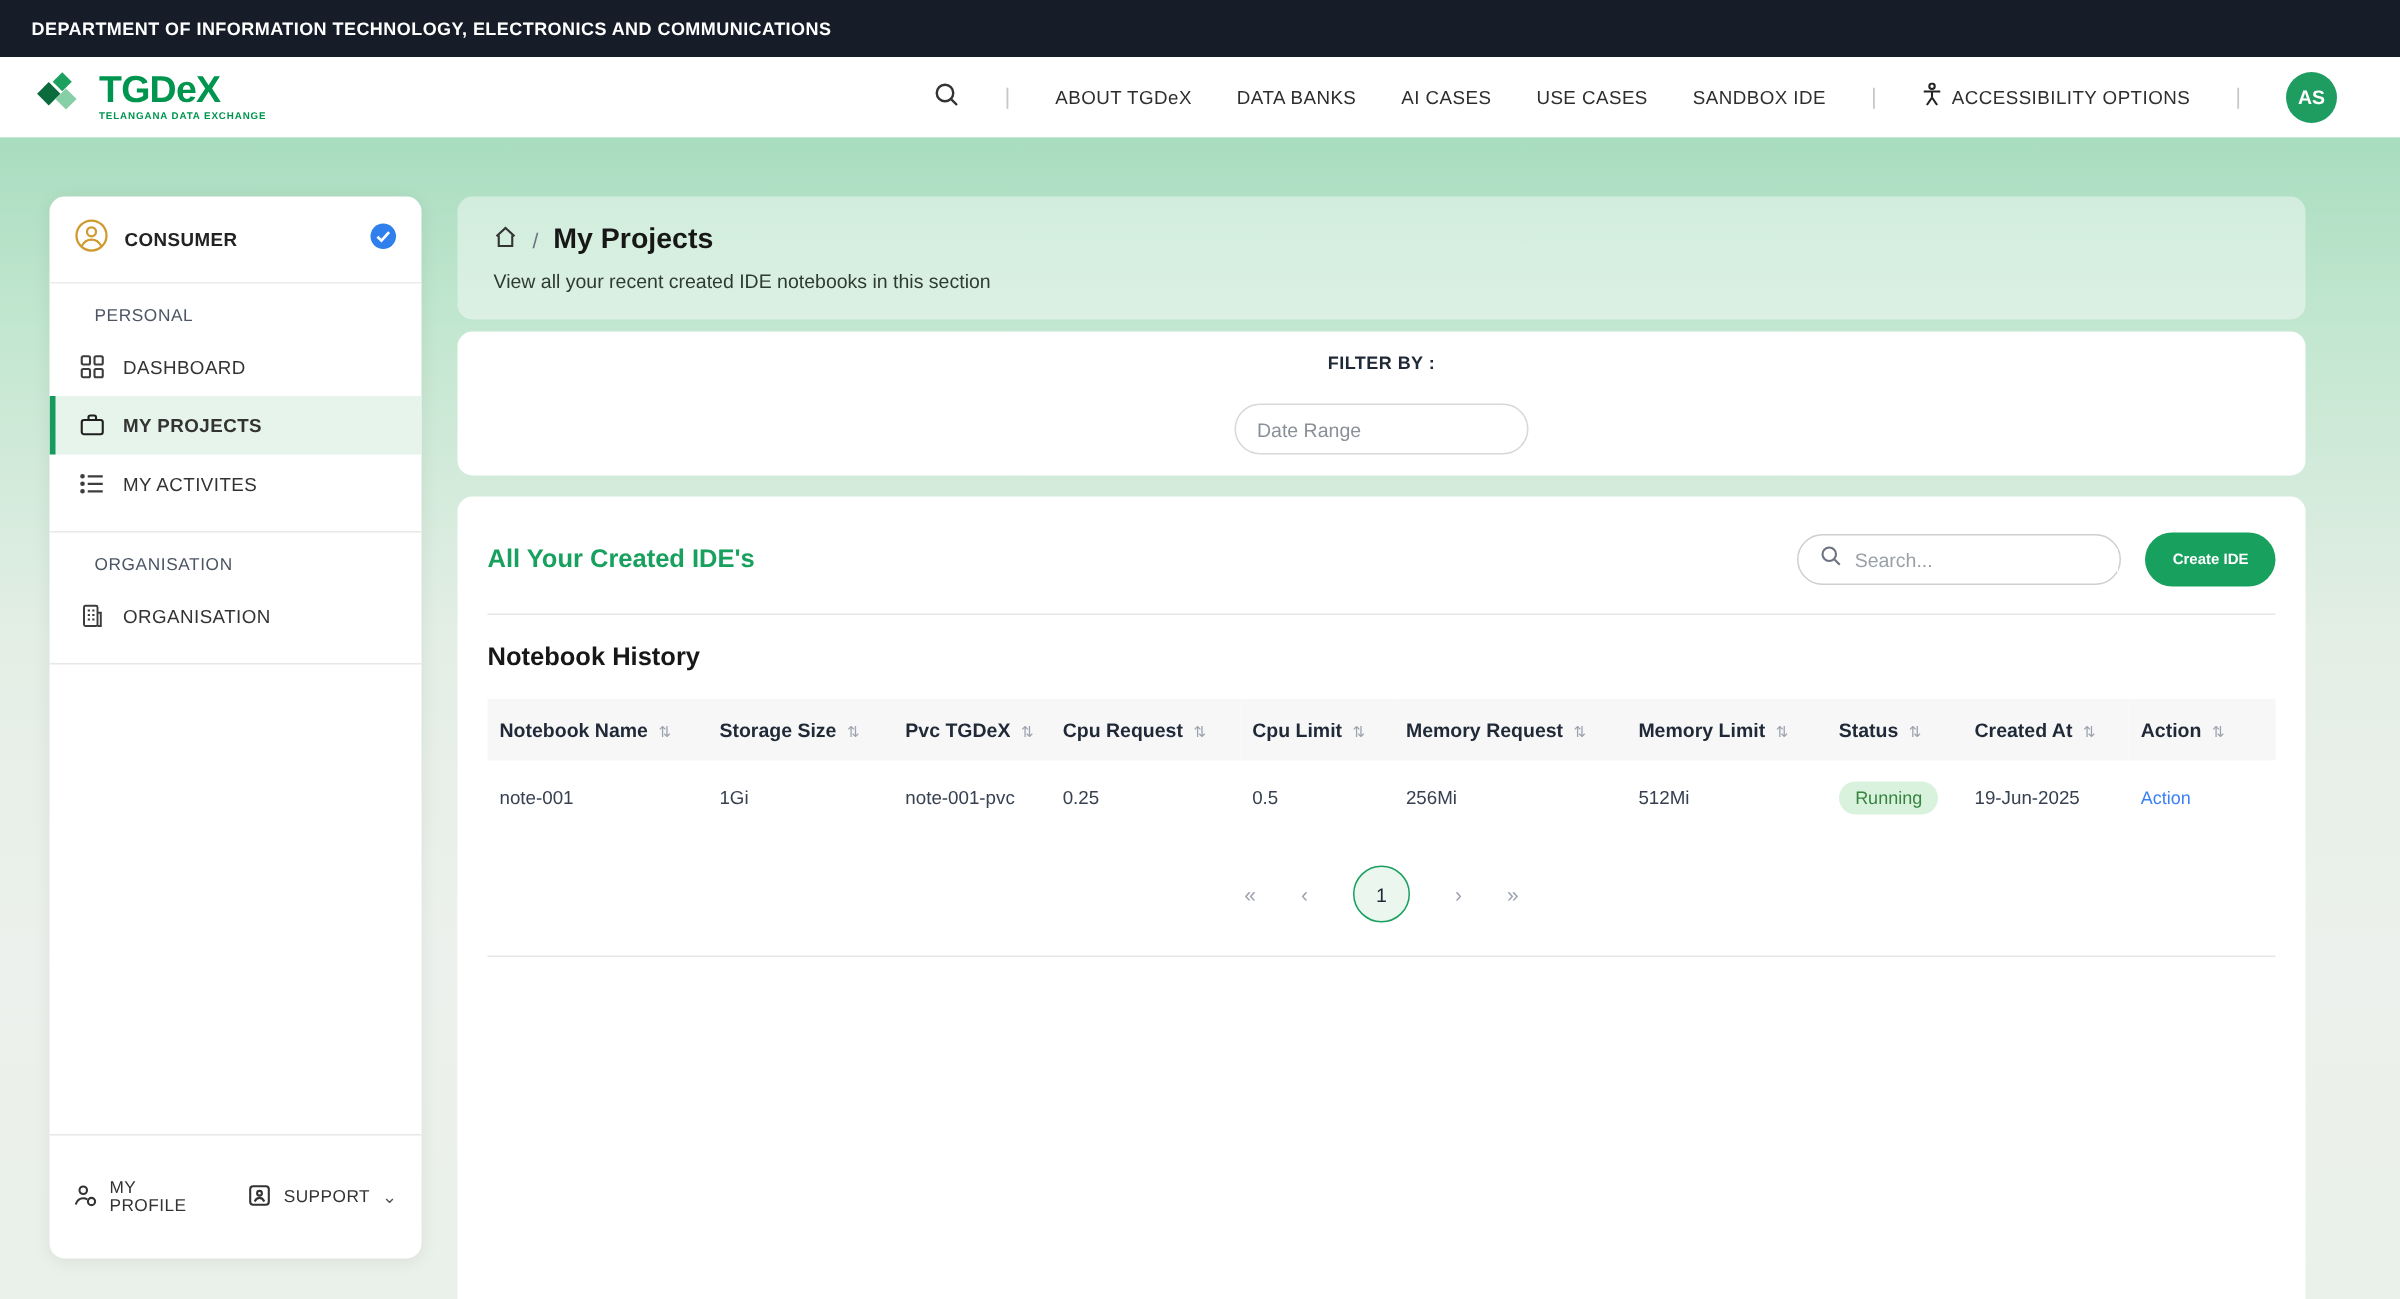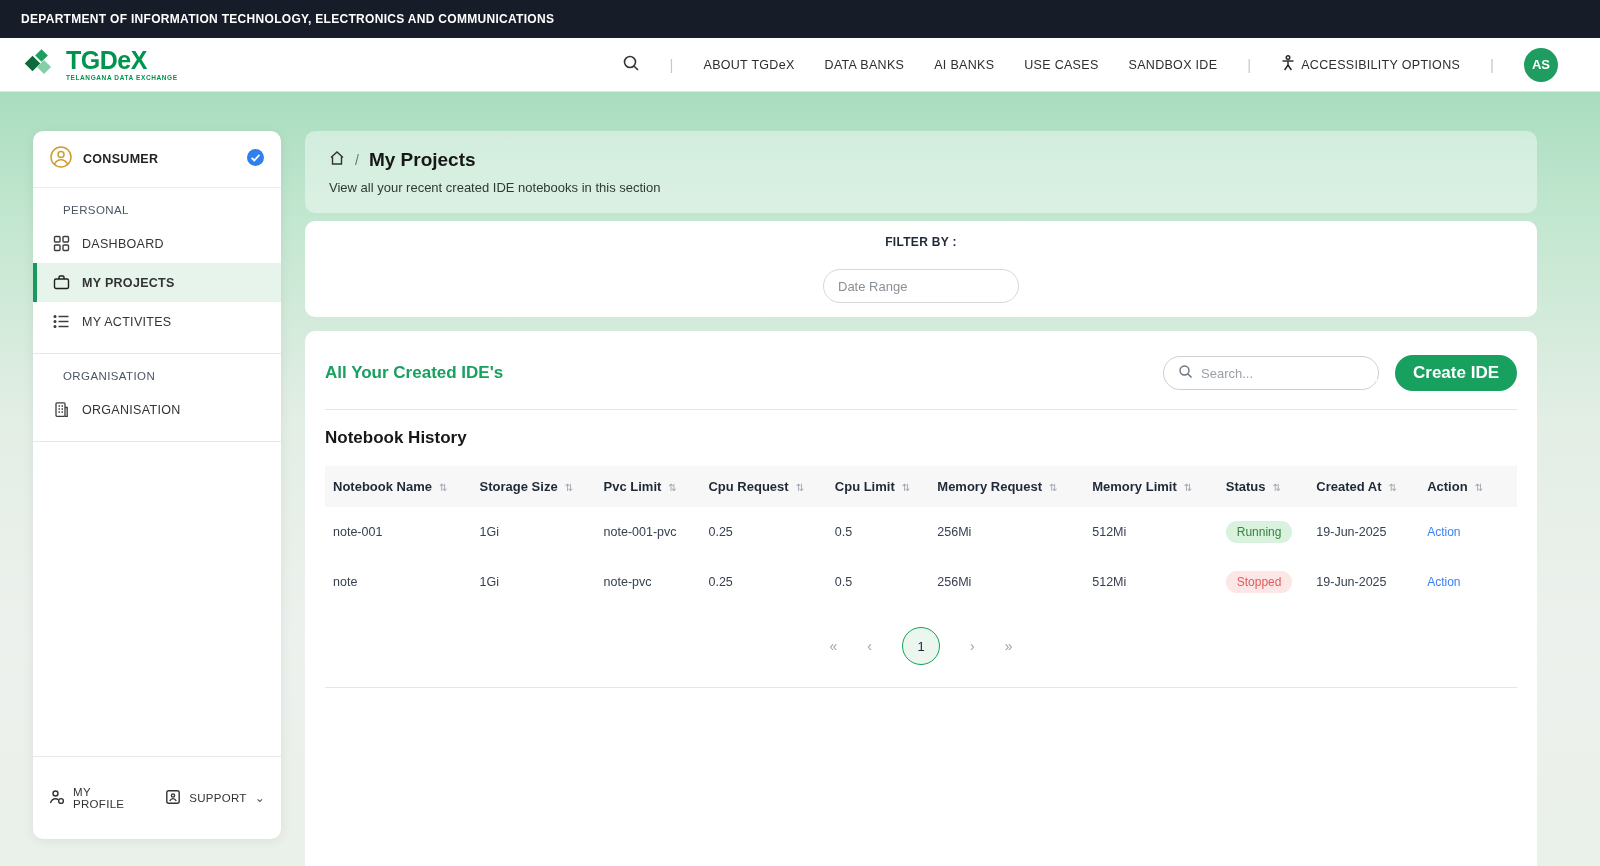--- a/index.html
+++ b/index.html
@@ -48,21 +48,21 @@
   .filter-label { font-size:12px; font-weight:700; color:#1f2937; letter-spacing:.3px; }
   .date-input { width:196px; height:34px; border:1px solid #d8d8d8; border-radius:17px; padding:0 14px; font-size:13px; color:#333; outline:none; font-family:"Liberation Sans",sans-serif; }
   .date-input::placeholder { color:#8a9097; }
   .ide-card { background:#fff; border-radius:10px 10px 0 0; margin-top:14px; padding:24px 20px; min-height:548px; }
   .ide-head { display:flex; align-items:center; }
   .ide-title { font-size:17px; font-weight:700; color:#17a05e; }
   .ide-actions { margin-left:auto; display:flex; align-items:center; gap:16px; }
   .search-pill { display:flex; align-items:center; gap:8px; width:216px; height:34px; border:1px solid #cfcfcf; border-radius:17px; padding:0 14px; background:#fff; }
   .search-pill input { border:none; outline:none; flex:1; font-size:13px; color:#333; font-family:"Liberation Sans",sans-serif; }
   .search-pill input::placeholder { color:#9aa0a6; }
-  .create-btn { height:36px; padding:0 18px; border:none; border-radius:18px; background:#17a05e; color:#fff; font-size:17px; font-weight:600; cursor:pointer; font-family:"Liberation Sans",sans-serif; }
+  .create-btn { height:36px; padding:0 18px; border:none; border-radius:18px; background:#17a05e; color:#fff; font-size:10px; font-weight:600; cursor:pointer; font-family:"Liberation Sans",sans-serif; }
   .hr { border:none; border-top:1px solid #e6e6e6; margin:18px 0; }
   .nb-title { font-size:17px; font-weight:700; color:#171717; margin:2px 0 18px; }
   table { width:100%; border-collapse:collapse; }
   thead th { background:#f7f7f8; text-align:left; padding:13px 8px; font-size:13px; font-weight:700; color:#1f2937; white-space:nowrap; }
   .sort { color:#9ca3af; font-size:10px; margin-left:7px; font-weight:400; }
   tbody td { padding:14px 8px; font-size:12.5px; color:#374151; }
   th.c-name, td.c-name { width:12.3%; }
   th.c-stor, td.c-stor { width:10.4%; }
   th.c-pvc,  td.c-pvc  { width:8.8%; }
   th.c-cpur, td.c-cpur { width:10.6%; }
@@ -105,21 +105,21 @@
       <span>
         <svg width="18" height="18" viewBox="0 0 18 18" fill="none" stroke="#333" stroke-width="1.6">
           <circle cx="8" cy="8" r="5.5"></circle>
             <line x1="12.2" y1="12.2" x2="16" y2="16"></line>
         </svg>
       </span>
     </button>
     <span class="sep">|</span>
     <a>ABOUT TGDeX</a>
     <a>DATA BANKS</a>
-    <a>AI BANKS</a>
+    <a>AI CASES</a>
     <a>USE CASES</a>
     <a>SANDBOX IDE</a>
     <span class="sep">|</span>
     <a class="acc-link">
       <span>
         <svg width="14" height="16" viewBox="0 0 14 16" fill="none" stroke="#222" stroke-width="1.4">
           <circle cx="7" cy="2.5" r="1.8"></circle>
             <line x1="1.5" y1="6" x2="12.5" y2="6"></line>
           <line x1="7" y1="6" x2="7" y2="10"></line>
             <line x1="7" y1="10" x2="3.6" y2="15"></line>
@@ -277,21 +277,21 @@
 
       <hr class="hr">
 
       <div class="nb-title">Notebook History</div>
 
       <table>
         <thead>
           <tr>
             <th class="c-name"><span>Notebook Name</span><span class="sort">⇅</span></th>
             <th class="c-stor"><span>Storage Size</span><span class="sort">⇅</span></th>
-            <th class="c-pvc"><span>Pvc Limit</span><span class="sort">⇅</span></th>
+            <th class="c-pvc"><span>Pvc TGDeX</span><span class="sort">⇅</span></th>
             <th class="c-cpur"><span>Cpu Request</span><span class="sort">⇅</span></th>
             <th class="c-cpul"><span>Cpu Limit</span><span class="sort">⇅</span></th>
             <th class="c-memr"><span>Memory Request</span><span class="sort">⇅</span></th>
             <th class="c-meml"><span>Memory Limit</span><span class="sort">⇅</span></th>
             <th class="c-stat"><span>Status</span><span class="sort">⇅</span></th>
             <th class="c-date"><span>Created At</span><span class="sort">⇅</span></th>
             <th class="c-act"><span>Action</span><span class="sort">⇅</span></th>
           </tr>
         </thead>
         <tbody>
@@ -300,32 +300,20 @@
             <td class="c-stor">1Gi</td>
             <td class="c-pvc">note-001-pvc</td>
             <td class="c-cpur">0.25</td>
             <td class="c-cpul">0.5</td>
             <td class="c-memr">256Mi</td>
             <td class="c-meml">512Mi</td>
             <td class="c-stat"><span class="status-badge running">Running</span></td>
             <td class="c-date">19-Jun-2025</td>
             <td class="c-act"><span class="action-link">Action</span></td>
           </tr>
-          <tr>
-            <td class="c-name">note</td>
-            <td class="c-stor">1Gi</td>
-            <td class="c-pvc">note-pvc</td>
-            <td class="c-cpur">0.25</td>
-            <td class="c-cpul">0.5</td>
-            <td class="c-memr">256Mi</td>
-            <td class="c-meml">512Mi</td>
-            <td class="c-stat"><span class="status-badge stopped">Stopped</span></td>
-            <td class="c-date">19-Jun-2025</td>
-            <td class="c-act"><span class="action-link">Action</span></td>
-          </tr>
         </tbody>
       </table>
 
       <div class="pagination">
         <button class="pg-arrow">«</button>
         <button class="pg-arrow">‹</button>
         <div class="pg-current">1</div>
         <button class="pg-arrow">›</button>
         <button class="pg-arrow">»</button>
       </div>

